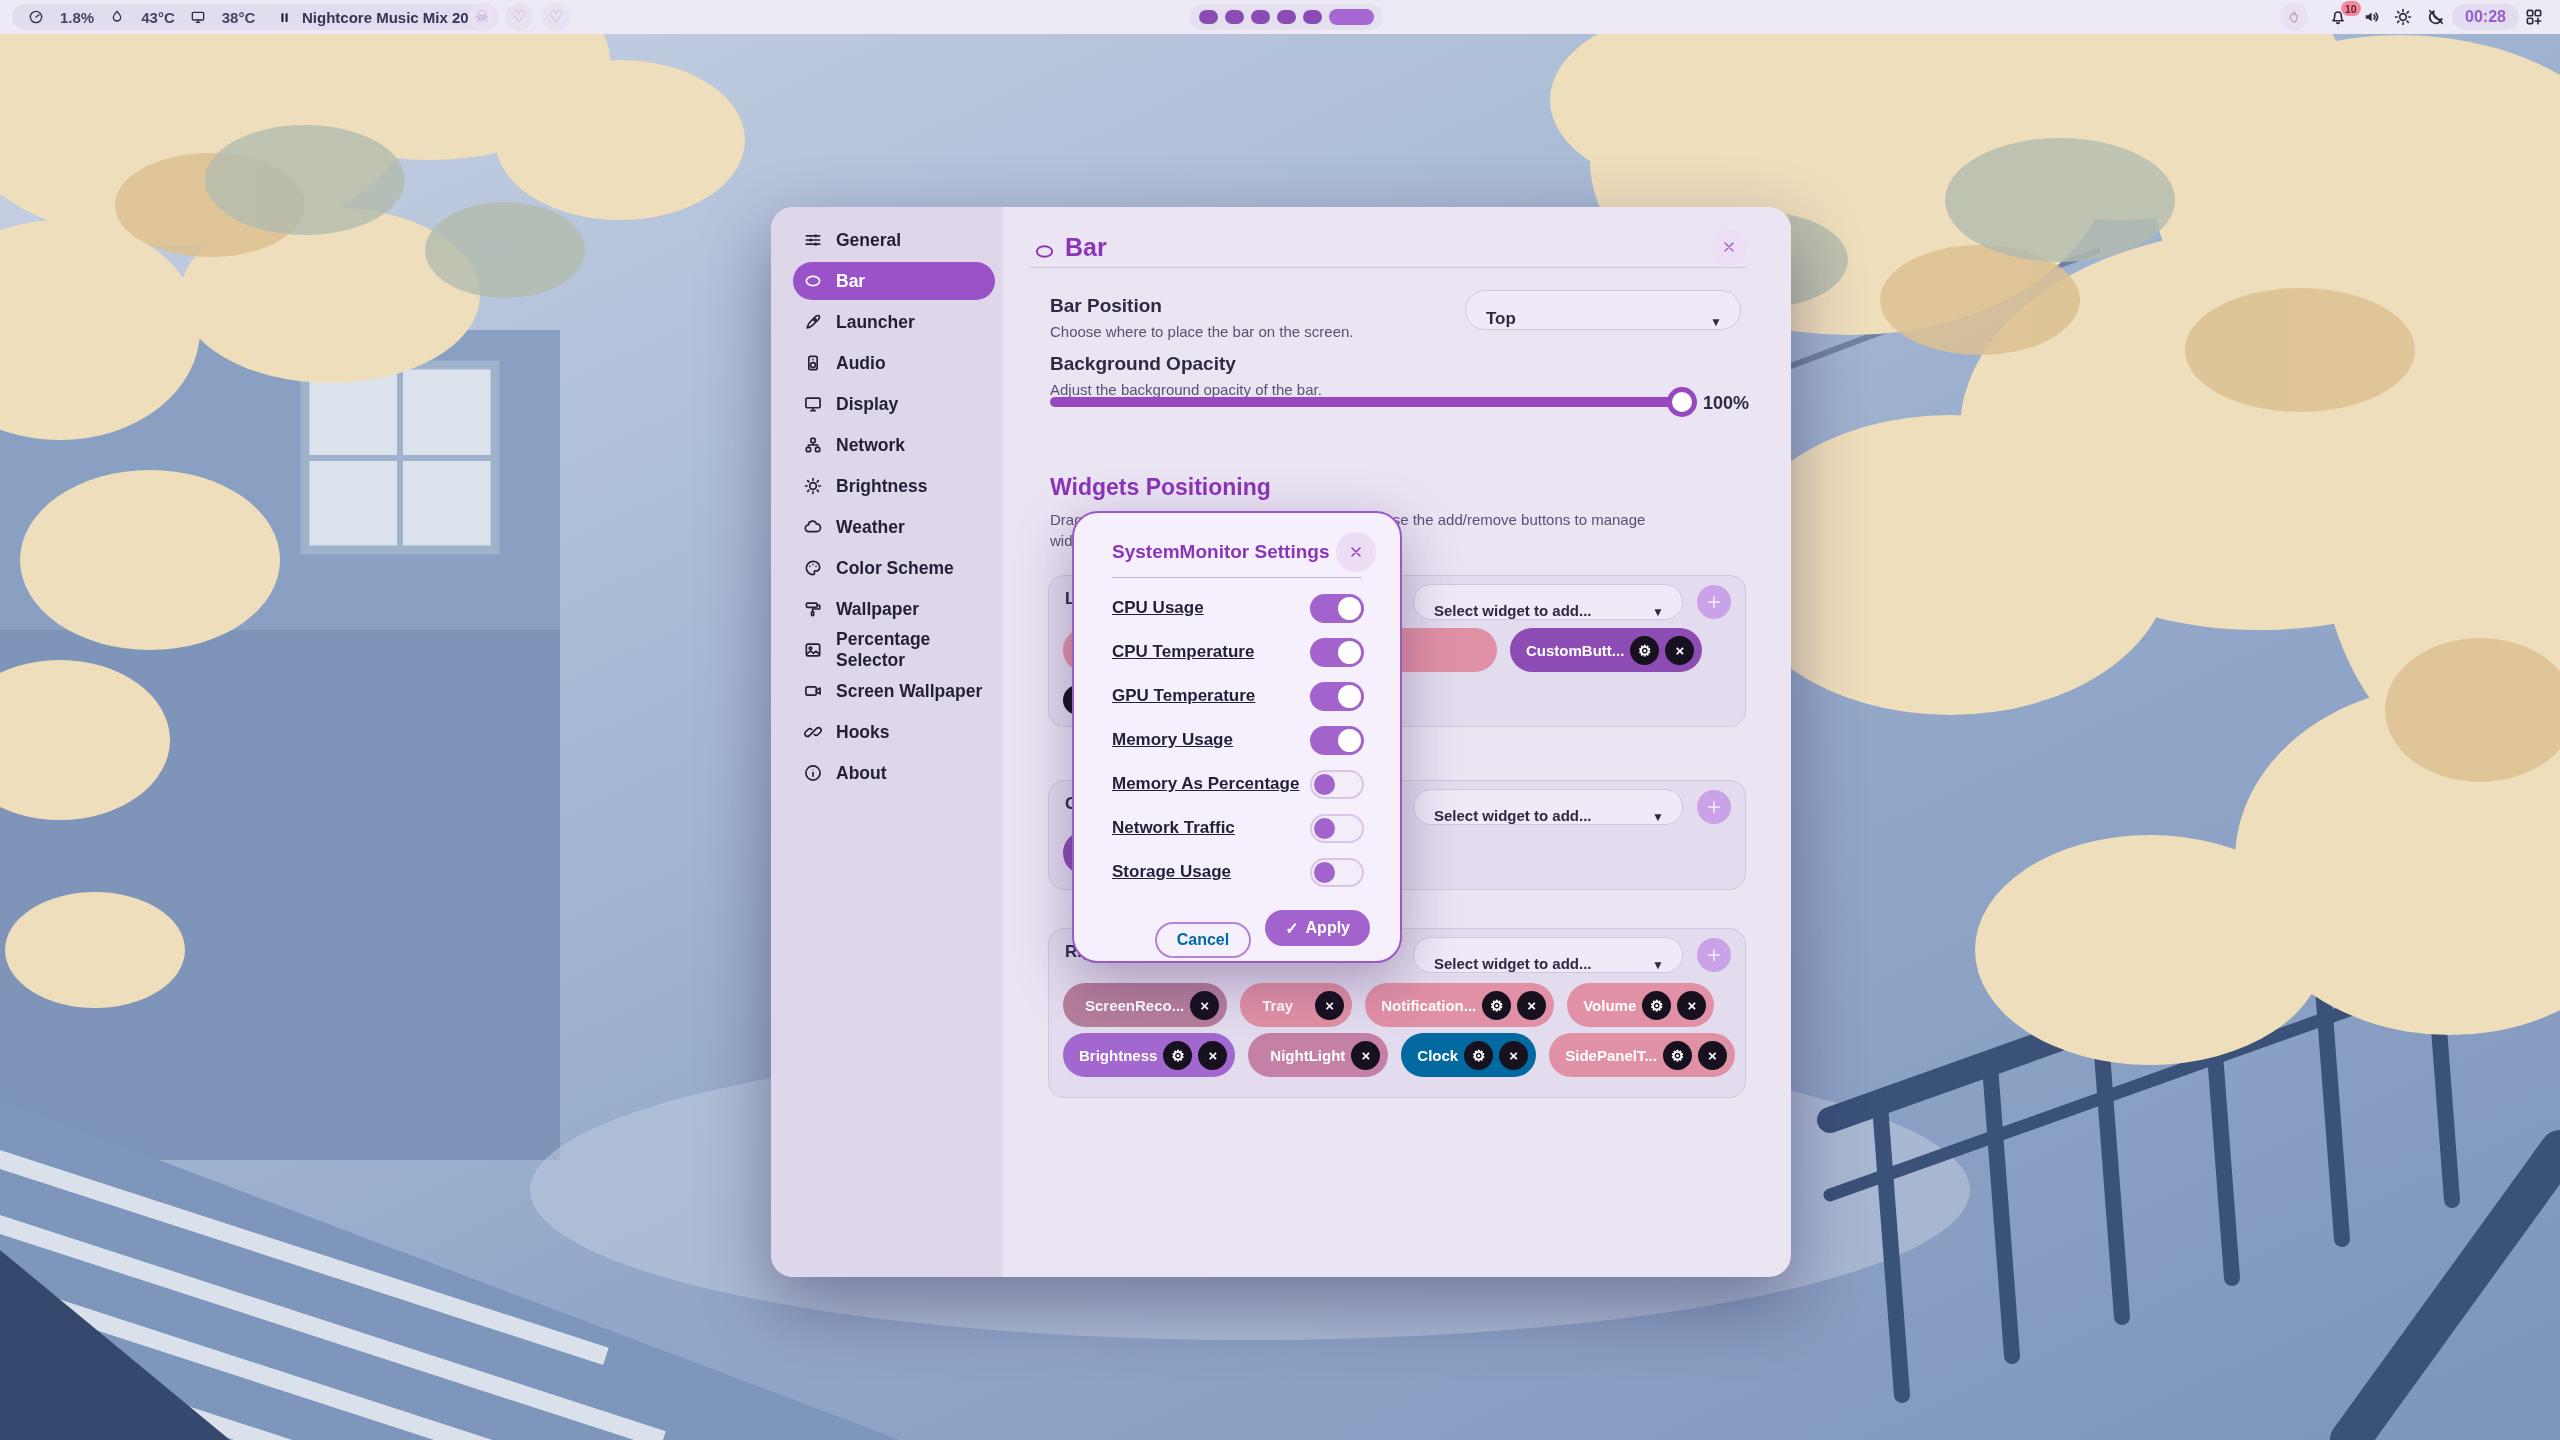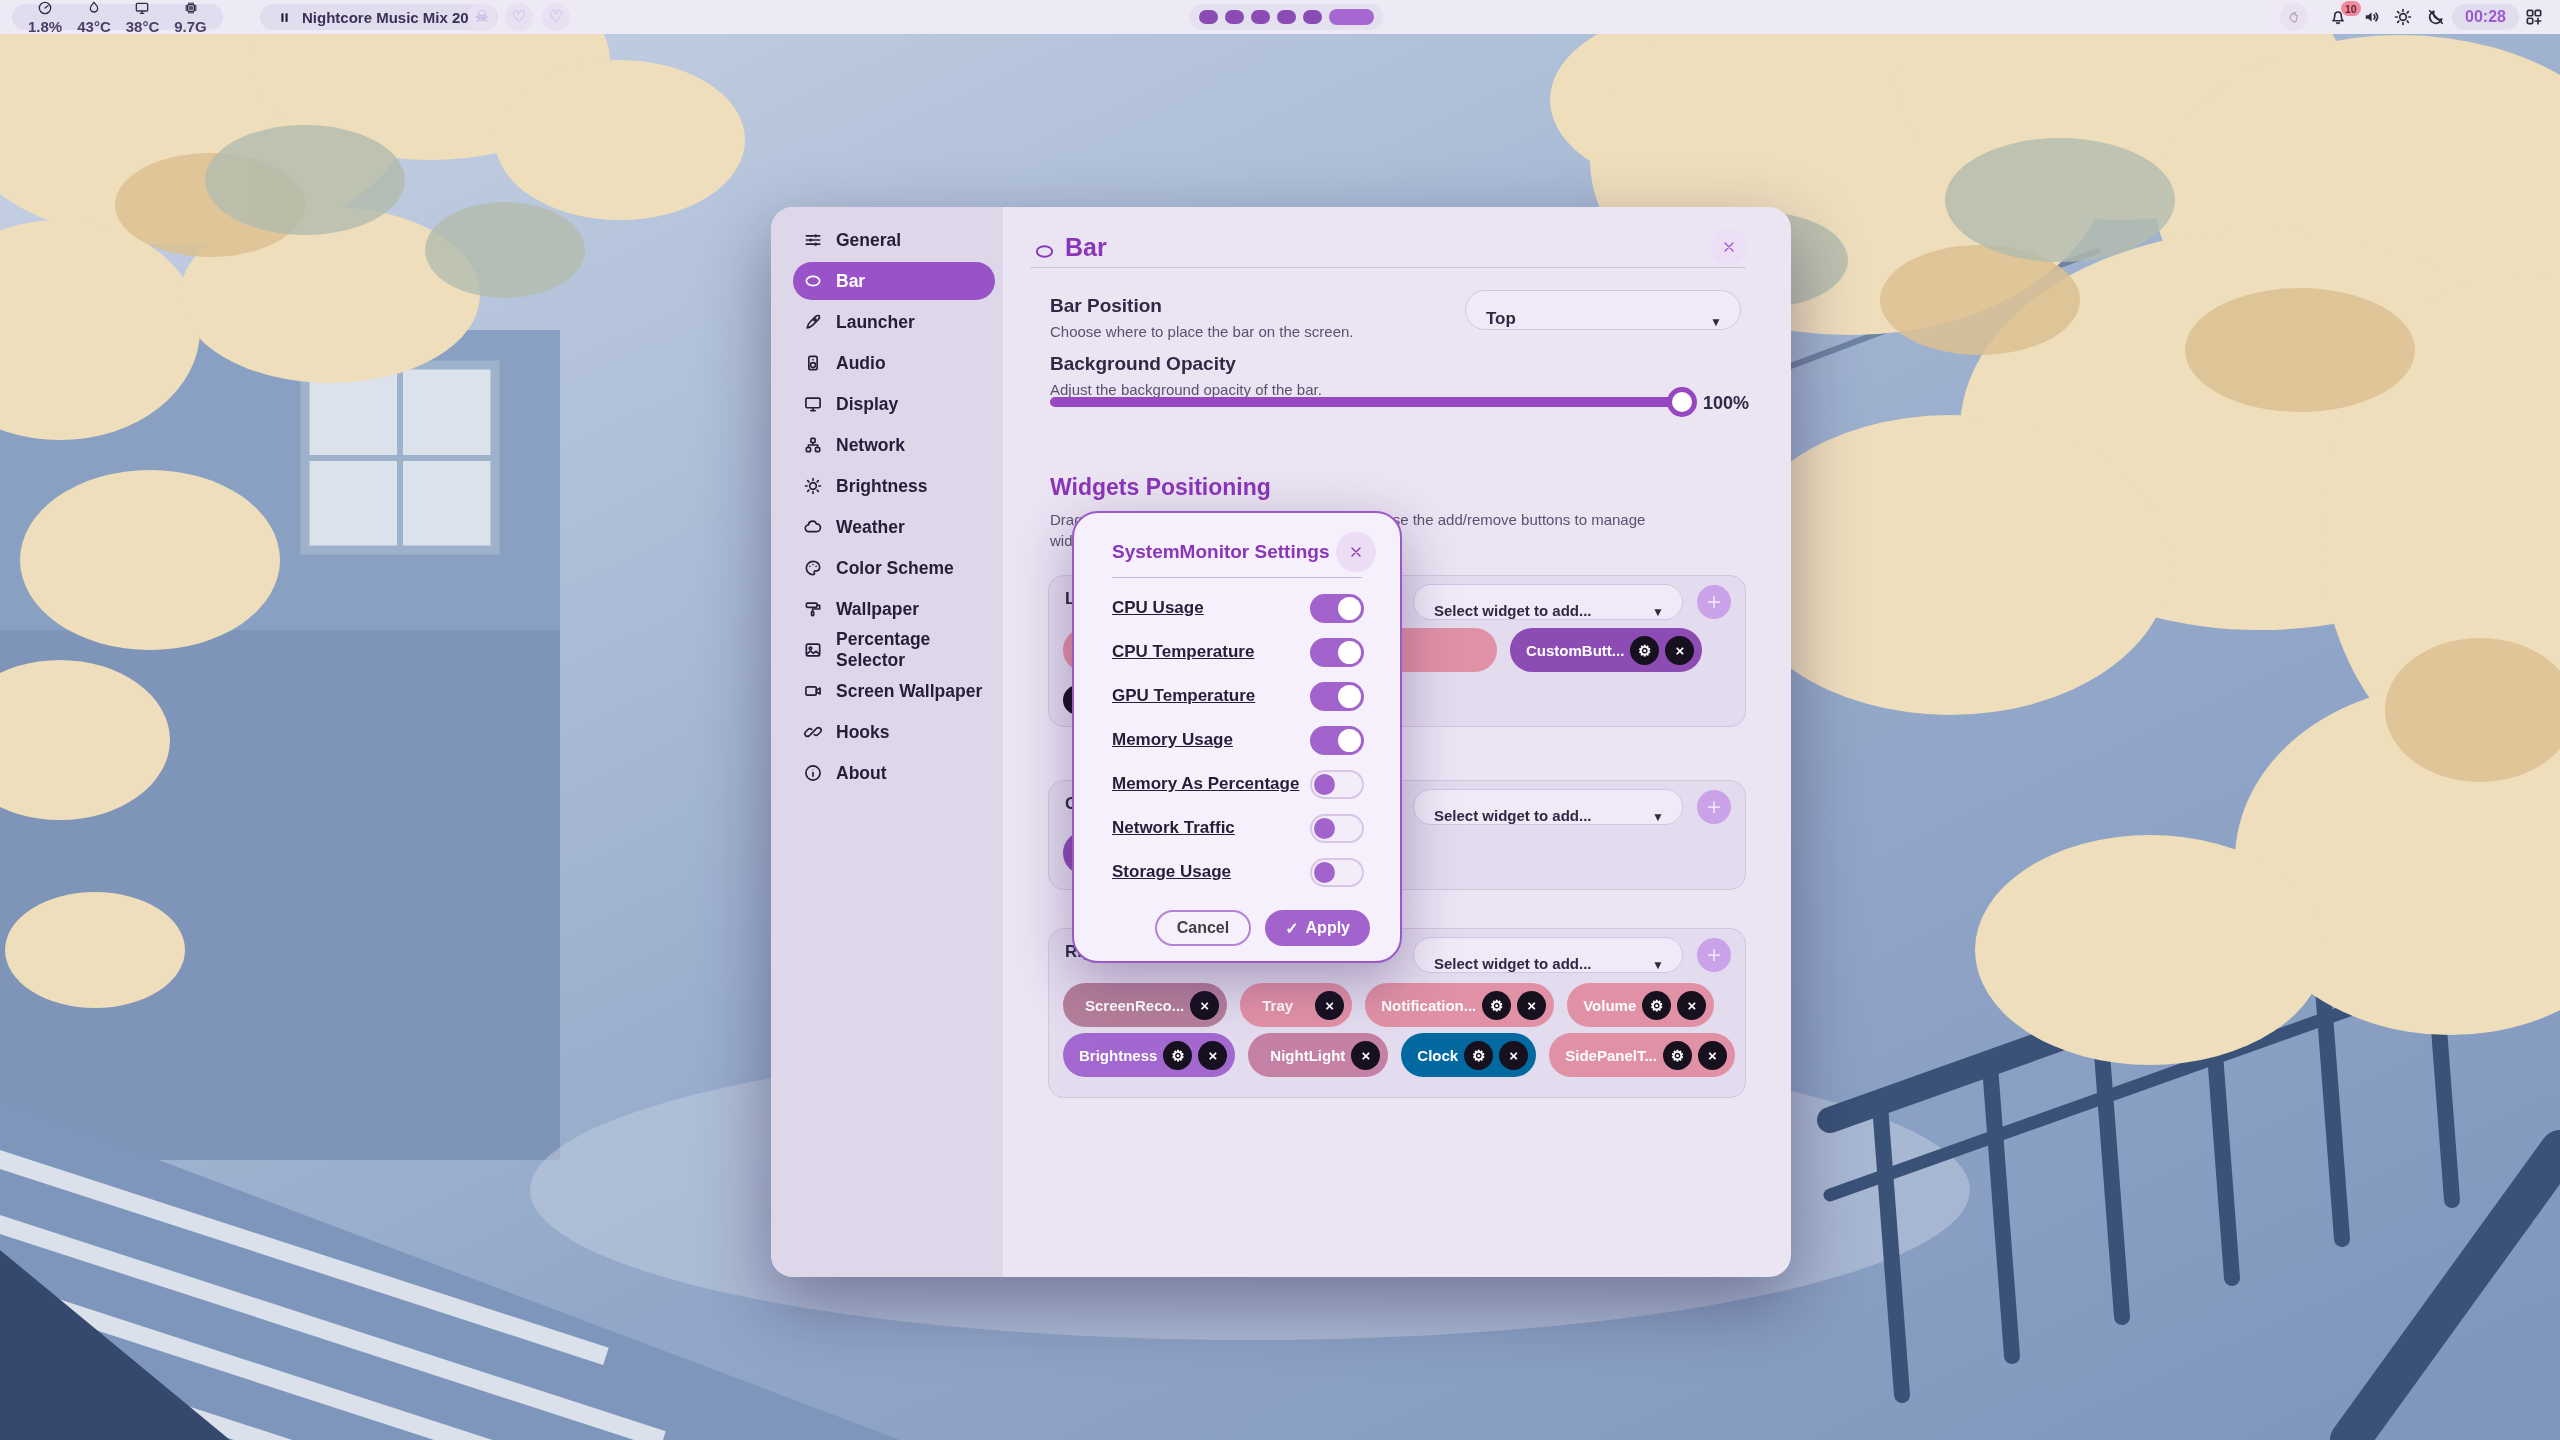--- a/index.html
+++ b/index.html
@@ -7,21 +7,21 @@
     font-family:"Liberation Sans",sans-serif;-webkit-font-smoothing:antialiased;}
   
   #wallpaper{position:absolute;inset:0;
     background:linear-gradient(155deg,#c9d2e4 0%,#aebfd8 30%,#93a8c9 60%,#7e95bc 100%);}
   #wallpaper svg{position:absolute;inset:0;}
   
   .topbar{position:absolute;left:0;top:0;width:2560px;height:34px;background:#edeaf5;z-index:5;}
   .pill{position:absolute;top:4px;height:26px;border-radius:13px;background:#e2ddee;
     display:flex;align-items:center;}
   .stats-pill{left:12px;padding:0 16px;gap:15px;}
-  .stat{display:flex;align-items:center;gap:2px;font-size:15px;font-weight:700;color:#4a4168;flex-direction:column;}
+  .stat{display:flex;align-items:center;gap:16px;font-size:15px;font-weight:700;color:#4a4168;}
   .stat .ic{width:16px;height:16px;color:#332c49;}
   .media-pill{left:260px;padding:0 17px;gap:10px;font-size:15px;font-weight:700;color:#3a3158;}
   .media-pill .ic{width:15px;height:15px;color:#231c35;}
   .qbtn{position:absolute;top:3px;width:28px;height:28px;border-radius:50%;background:#e7e1f1;
     display:grid;place-items:center;color:#bf9fdc;font-size:16px;line-height:1;}
   .workspaces{left:1190px;padding:0 9px;gap:7px;background:#e5e0f0;}
   .ws-dot{width:19px;height:14px;border-radius:7px;background:#8a4cb4;}
   .ws-dot.active{width:45px;height:16px;border-radius:8px;background:#a767d3;}
   .tray-circle{position:absolute;left:2280px;top:3px;width:28px;height:28px;border-radius:50%;
     background:#e7e1f1;display:grid;place-items:center;color:#b99fab;}
@@ -82,21 +82,21 @@
   .toggle-row{position:absolute;left:38px;right:36px;height:42px;display:flex;align-items:center;
     justify-content:space-between;font-size:17px;font-weight:700;color:#241e38;text-decoration:underline;}
   .toggle{position:relative;width:54px;height:29px;border-radius:15px;box-sizing:border-box;flex:none;}
   .toggle.on{background:#a263cc;}
   .toggle.on .knob{position:absolute;right:3px;top:3px;width:23px;height:23px;border-radius:50%;background:#fff;}
   .toggle.off{background:#f3ecf9;border:2px solid #d8c5e8;}
   .toggle.off .knob{position:absolute;left:2px;top:2px;width:21px;height:21px;border-radius:50%;background:#a263cc;}
   .modal-footer{position:absolute;right:30px;top:397px;display:flex;gap:14px;}
   .btn{height:36px;border-radius:18px;display:flex;align-items:center;gap:7px;padding:0 20px;
     font-size:16px;font-weight:700;box-sizing:border-box;}
-  .btn-cancel{border:2px solid #b583d6;color:#404040;background:transparent;}
+  .btn-cancel{border:2px solid #b583d6;color:#0369a1;background:transparent;margin-top:12px;}
   .btn-apply{background:#a263cc;color:#ffffff;}
   .ic svg{width:100%;height:100%;display:block;}
 </style>
 </head>
 <body>
 
 <div id="screen">
 
   <div id="wallpaper">
     <svg width="2560" height="1440" viewBox="0 0 2560 1440">

